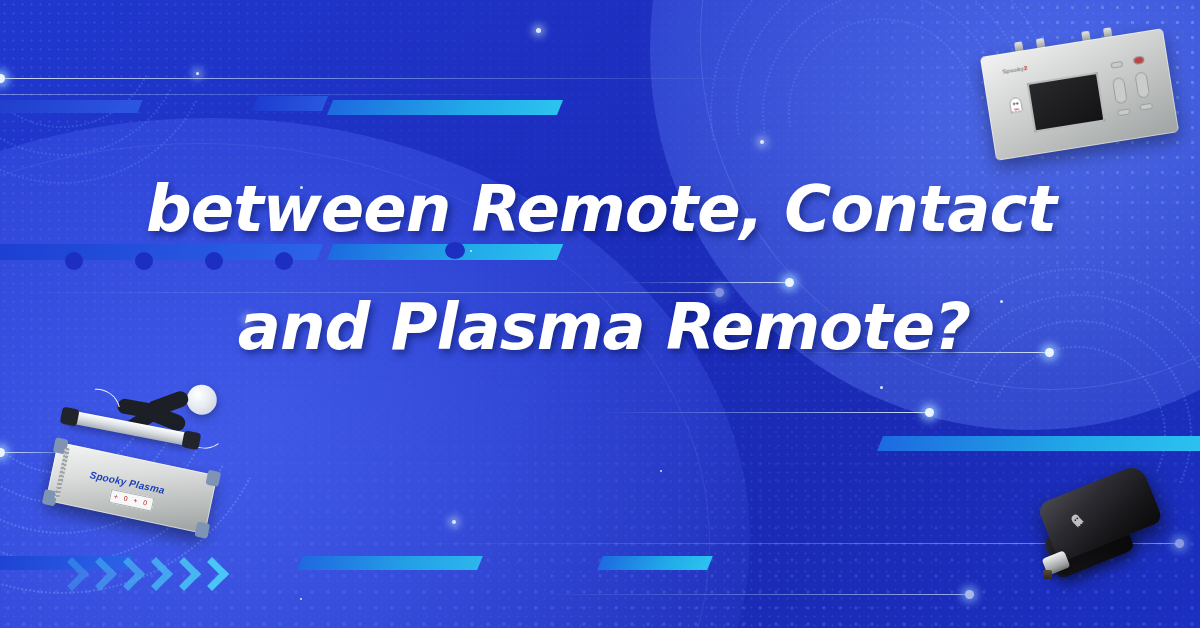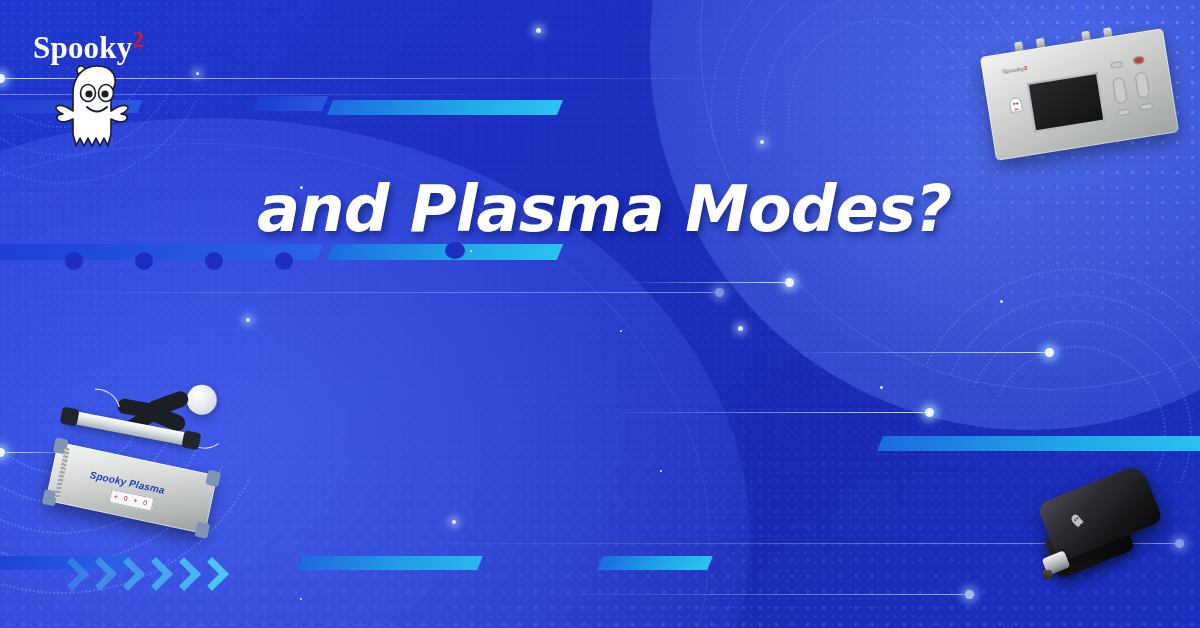--- a/index.html
+++ b/index.html
@@ -311,41 +311,24 @@
   <div class="star big" style="left:246px;top:318px;width:4px;height:4px;"></div>
   <div class="star" style="left:620px;top:330px;width:2px;height:2px;"></div>
   <div class="star big" style="left:738px;top:326px;width:5px;height:5px;"></div>
   <div class="star" style="left:880px;top:386px;width:3px;height:3px;"></div>
   <div class="star big" style="left:452px;top:520px;width:4px;height:4px;"></div>
   <div class="star" style="left:300px;top:598px;width:2px;height:2px;"></div>
   <div class="star big" style="left:196px;top:72px;width:3px;height:3px;"></div>
   <div class="star" style="left:1000px;top:300px;width:3px;height:3px;"></div>
   <div class="star" style="left:660px;top:470px;width:2px;height:2px;"></div>
 
-  <div id="logo">
-    <div id="logo-word">
-      <span>Spooky</span><span id="logo-sup">2</span>
-    </div>
-    <svg id="ghost" width="92" height="90" viewBox="0 0 92 90">
-      <g fill="#ffffff" stroke="#1b1b2a" stroke-width="1.6" stroke-linejoin="round">
-        <path d="M27 14 q-3 -6 2 -8 q5 -1 5 5 z"></path>
-        <path d="M46 6 C31 6 22 18 22 33 l0 18 c-6 -4 -12 -7 -16 -5 c-3 2 1 6 6 8 c-5 0 -8 3 -5 6 c3 3 10 2 15 -1
-                 l0 14 c0 5 3 8 3 13 l4 -8 l4 8 l4 -8 l4 8 l4 -8 l4 8 l4 -8 l4 8 c0 -5 3 -8 3 -13 l0 -14
-                 c5 3 12 4 15 1 c3 -3 0 -6 -5 -6 c5 -2 9 -6 6 -8 c-4 -2 -10 1 -16 5 l0 -18 C70 18 61 6 46 6 z"></path>
-      </g>
-      <ellipse cx="37" cy="33" rx="7.5" ry="8.5" fill="#fff" stroke="#1b1b2a" stroke-width="1.6"></ellipse>
-      <ellipse cx="55" cy="33" rx="7.5" ry="8.5" fill="#fff" stroke="#1b1b2a" stroke-width="1.6"></ellipse>
-      <circle cx="38" cy="34" r="3.6" fill="#1b1b2a"></circle>
-      <circle cx="54" cy="34" r="3.6" fill="#1b1b2a"></circle>
-      <path d="M36 47 q10 9 20 0" fill="none" stroke="#1b1b2a" stroke-width="2" stroke-linecap="round"></path>
-    </svg>
-  </div>
 
   <div id="headline">
-    <div class="line" id="l3">and Plasma Modes?</div>
+    <div class="line" id="l2">between Remote, Contact</div>
+    <div class="line" id="l3">and Plasma Remote?</div>
   </div>
 
   <div id="generator" class="prod">
     <div class="gen-bnc" style="left:36px;"></div>
     <div class="gen-bnc" style="left:58px;"></div>
     <div class="gen-bnc" style="left:104px;"></div>
     <div class="gen-bnc" style="left:126px;"></div>
     <div class="gen-body">
       <div class="gen-logo">Spooky<b>2</b></div>
       <svg class="gen-ghost" viewBox="0 0 20 24">

